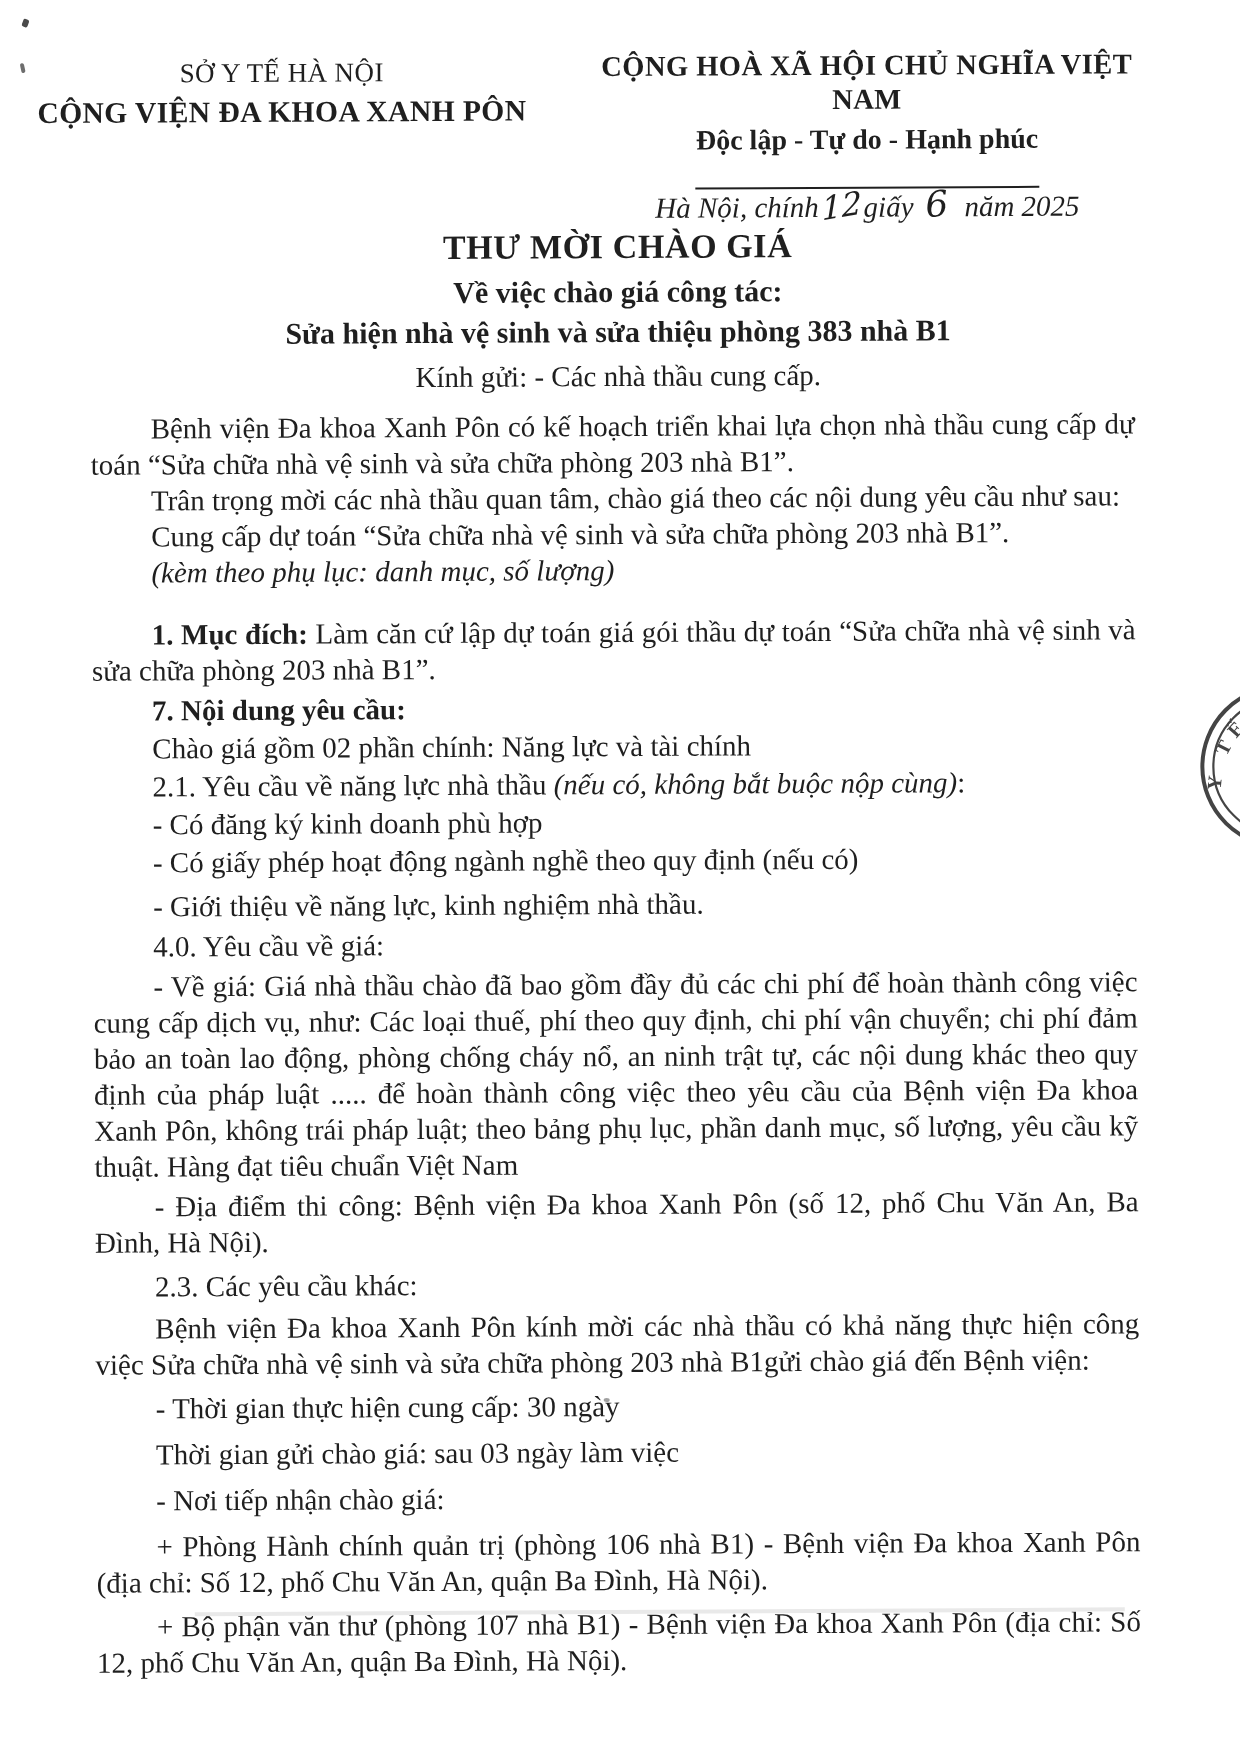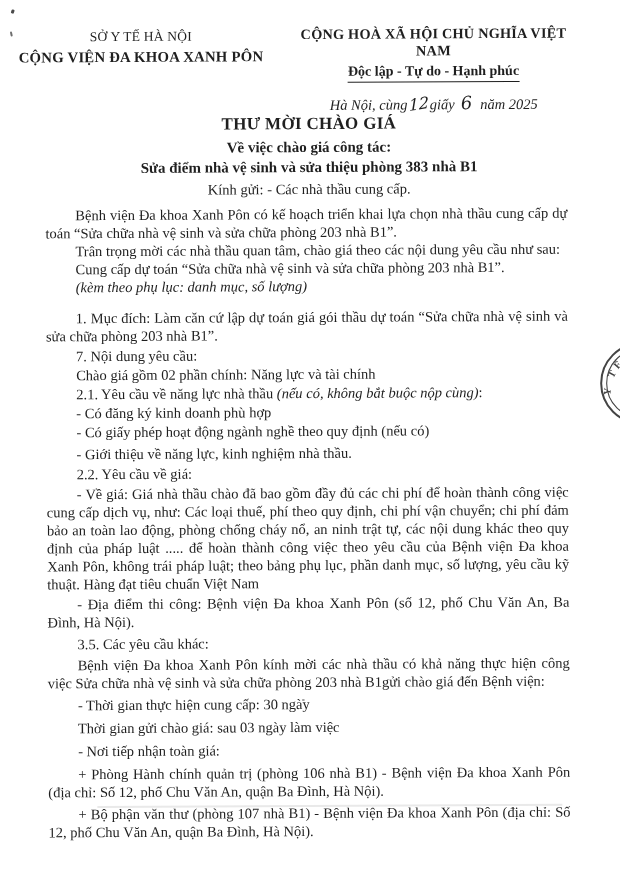--- a/index.html
+++ b/index.html
@@ -1,32 +1,32 @@
 <!DOCTYPE html>
 <html><head>
 <meta charset="utf-8">
 <style>
   html,body{margin:0;padding:0;}
   body{
     width:620px;height:874px;background:#ffffff;overflow:hidden;position:relative;
     font-family:"Liberation Serif","DejaVu Serif",serif;color:#1f1f1f;
   }
   .sheet{position:absolute;inset:0;transform:rotate(-0.3deg);transform-origin:50% 40%;}
-  .b{font-weight:normal}
+  .b{font-weight:bold}
   .i{font-style:italic}
   .u{text-underline-offset:2px}
   
   .hdr{position:relative;height:82px;margin-top:18px;}
   .hdr-left{position:absolute;left:0;top:10px;width:285px;text-align:center;}
   .agency-parent{font-size:13.5px;letter-spacing:.2px;}
   .agency-name{font-size:14.8px;font-weight:bold;margin-top:4px;letter-spacing:.2px;}
   .hdr-right{position:absolute;left:285px;top:8px;width:300px;text-align:center;padding-right:16px;}
   .nat-line1{font-size:14.3px;font-weight:bold;letter-spacing:.2px;}
   .nat-line2{font-size:14px;font-weight:bold;margin-top:4px;}
-  .nat-line2 span{border-bottom:1.4px solid #1f1f1f;padding-bottom:3px;}
+  .nat-line2 span{border-bottom:1.4px solid #1f1f1f;padding-bottom:15px;}
   .dateline{font-size:14.5px;font-style:italic;margin-top:13px;white-space:nowrap;}
   .dateline .sep{margin-left:4px;}
   .hw{display:inline-block;font-family:"DejaVu Serif",serif;font-style:italic;font-size:16px;
       transform:rotate(-9deg) skewX(-8deg);margin:0 1px;}
   .hw-month{font-size:18px;transform:rotate(-4deg);margin:0 4px 0 6px;}
   
   .titleblock{text-align:center;margin-top:14px;}
   .doc-title{font-size:17px;font-weight:bold;letter-spacing:.3px;margin:0;}
   .doc-sub{font-size:15px;font-weight:bold;margin:5px 0 0 0;}
   .doc-subject{font-size:15px;font-weight:bold;margin:3px 0 0 0;}
@@ -52,51 +52,51 @@
   <div class="speck speck2"></div>
 
   <div class="hdr">
     <div class="hdr-left">
       <div class="agency-parent">SỞ Y TẾ HÀ NỘI</div>
       <div class="agency-name"><span>CỘNG </span><span class="u">VIỆN ĐA KHOA XANH</span><span> PÔN</span></div>
     </div>
     <div class="hdr-right">
       <div class="nat-line1">CỘNG HOÀ XÃ HỘI CHỦ NGHĨA VIỆT NAM</div>
       <div class="nat-line2"><span>Độc lập - Tự do - Hạnh phúc</span></div>
-      <div class="dateline"><span>Hà Nội, cùng</span><span class="hw">12</span><span>giấy</span><span class="hw hw-month">6</span><span class="sep">năm 2025</span></div>
+      <div class="dateline"><span>Hà Nội, chính</span><span class="hw">12</span><span>giấy</span><span class="hw hw-month">6</span><span class="sep">năm 2025</span></div>
     </div>
   </div>
 
   <div class="titleblock">
     <p class="doc-title">THƯ MỜI CHÀO GIÁ</p>
     <p class="doc-sub">Về việc chào giá công tác:</p>
-    <p class="doc-subject"><span>Sửa điểm nhà </span><span class="u">vệ sinh và sửa thiệu phòng</span><span> 383 nhà B1</span></p>
+    <p class="doc-subject"><span>Sửa hiện nhà </span><span class="u">vệ sinh và sửa thiệu phòng</span><span> 383 nhà B1</span></p>
     <p class="kinhgui">Kính gửi: - Các nhà thầu cung cấp.</p>
   </div>
 
   <div class="docbody">
       <p class="para justify"><span>Bệnh viện Đa khoa Xanh Pôn có kế hoạch triển khai lựa chọn nhà thầu cung cấp dự toán “Sửa chữa nhà vệ sinh và sửa chữa phòng 203 nhà B1”.</span></p>
       <p class="para"><span>Trân trọng mời các nhà thầu quan tâm, chào giá theo các nội dung yêu cầu như sau:</span></p>
       <p class="para"><span>Cung cấp dự toán “Sửa chữa nhà vệ sinh và sửa chữa phòng 203 nhà B1”.</span></p>
       <p class="para"><span class="i">(kèm theo phụ lục: danh mục, số lượng)</span></p>
       <p class="para justify" style="margin-top: 13px;"><span class="b">1. Mục đích:</span><span> Làm căn cứ lập dự toán giá gói thầu dự toán “Sửa chữa nhà vệ sinh và sửa chữa phòng 203 nhà B1”.</span></p>
       <p class="para" style="margin-top: 2px;"><span class="b">7. Nội dung yêu cầu:</span></p>
       <p class="para" style="margin-top: 1px;"><span>Chào giá gồm 02 phần chính: Năng lực và tài chính</span></p>
       <p class="para" style="margin-top: 1px;"><span>2.1. Yêu cầu về năng lực nhà thầu </span><span class="i">(nếu có, không bắt buộc nộp cùng)</span><span>:</span></p>
       <p class="para" style="margin-top: 1px;"><span>- Có đăng ký kinh doanh phù hợp</span></p>
       <p class="para" style="margin-top: 1px;"><span>- Có giấy phép hoạt động ngành nghề theo quy định (nếu có)</span></p>
       <p class="para" style="margin-top: 4px;"><span>- Giới thiệu về năng lực, kinh nghiệm nhà thầu.</span></p>
-      <p class="para" style="margin-top: 2px;"><span>2.2. Yêu cầu về giá:</span></p>
+      <p class="para" style="margin-top: 2px;"><span>4.0. Yêu cầu về giá:</span></p>
       <p class="para justify" style="margin-top: 2px;"><span>- Về giá: Giá nhà thầu chào đã bao gồm đầy đủ các chi phí để hoàn thành công việc cung cấp dịch vụ, như: Các loại thuế, phí theo quy định, chi phí vận chuyển; chi phí đảm bảo an toàn lao động, phòng chống cháy nổ, an ninh trật tự, các nội dung khác theo quy định của pháp luật ..... để hoàn thành công việc theo yêu cầu của Bệnh viện Đa khoa Xanh Pôn, không trái pháp luật; theo bảng phụ lục, phần danh mục, số lượng, yêu cầu kỹ thuật. Hàng đạt tiêu chuẩn Việt Nam</span></p>
       <p class="para justify" style="margin-top: 2px;"><span>- Địa điểm thi công: Bệnh viện Đa khoa Xanh Pôn (số 12, phố Chu Văn An, Ba Đình, Hà Nội).</span></p>
-      <p class="para" style="margin-top: 4px;"><span>3.5. Các yêu cầu khác:</span></p>
+      <p class="para" style="margin-top: 4px;"><span>2.3. Các yêu cầu khác:</span></p>
       <p class="para justify" style="margin-top: 3px;"><span>Bệnh viện Đa khoa Xanh Pôn kính mời các nhà thầu có khả năng thực hiện công việc Sửa chữa nhà vệ sinh và sửa chữa phòng 203 nhà B1gửi chào giá đến Bệnh viện:</span></p>
       <p class="para" style="margin-top: 4px;"><span>- Thời gian thực hiện cung cấp: 30 ngày</span></p>
       <p class="para" style="margin-top: 5px;"><span>Thời gian gửi chào giá: sau 03 ngày làm việc</span></p>
-      <p class="para" style="margin-top: 5px;"><span>- Nơi tiếp nhận toàn giá:</span></p>
+      <p class="para" style="margin-top: 5px;"><span>- Nơi tiếp nhận chào giá:</span></p>
       <p class="para justify" style="margin-top: 5px;"><span>+ Phòng Hành chính quản trị (phòng 106 nhà B1) - Bệnh viện Đa khoa Xanh Pôn (địa chỉ: Số 12, phố Chu Văn An, quận Ba Đình, Hà Nội).</span></p>
       <p class="para justify" style="margin-top: 4px;"><span>+ Bộ phận văn thư (phòng 107 nhà B1) - Bệnh viện Đa khoa Xanh Pôn (địa chỉ: Số 12, phố Chu Văn An, quận Ba Đình, Hà Nội).</span></p>
     </div>
 
   <div class="dot-artifact"></div>
   <div class="streak"></div>
 
   <svg class="stamp" viewBox="0 0 47 90" xmlns="http://www.w3.org/2000/svg">
     <circle cx="68" cy="45" r="40" fill="none" stroke="#2b2b2b" stroke-width="2"></circle>
     <circle cx="68" cy="45" r="34.5" fill="none" stroke="#2b2b2b" stroke-width="1.1"></circle>

